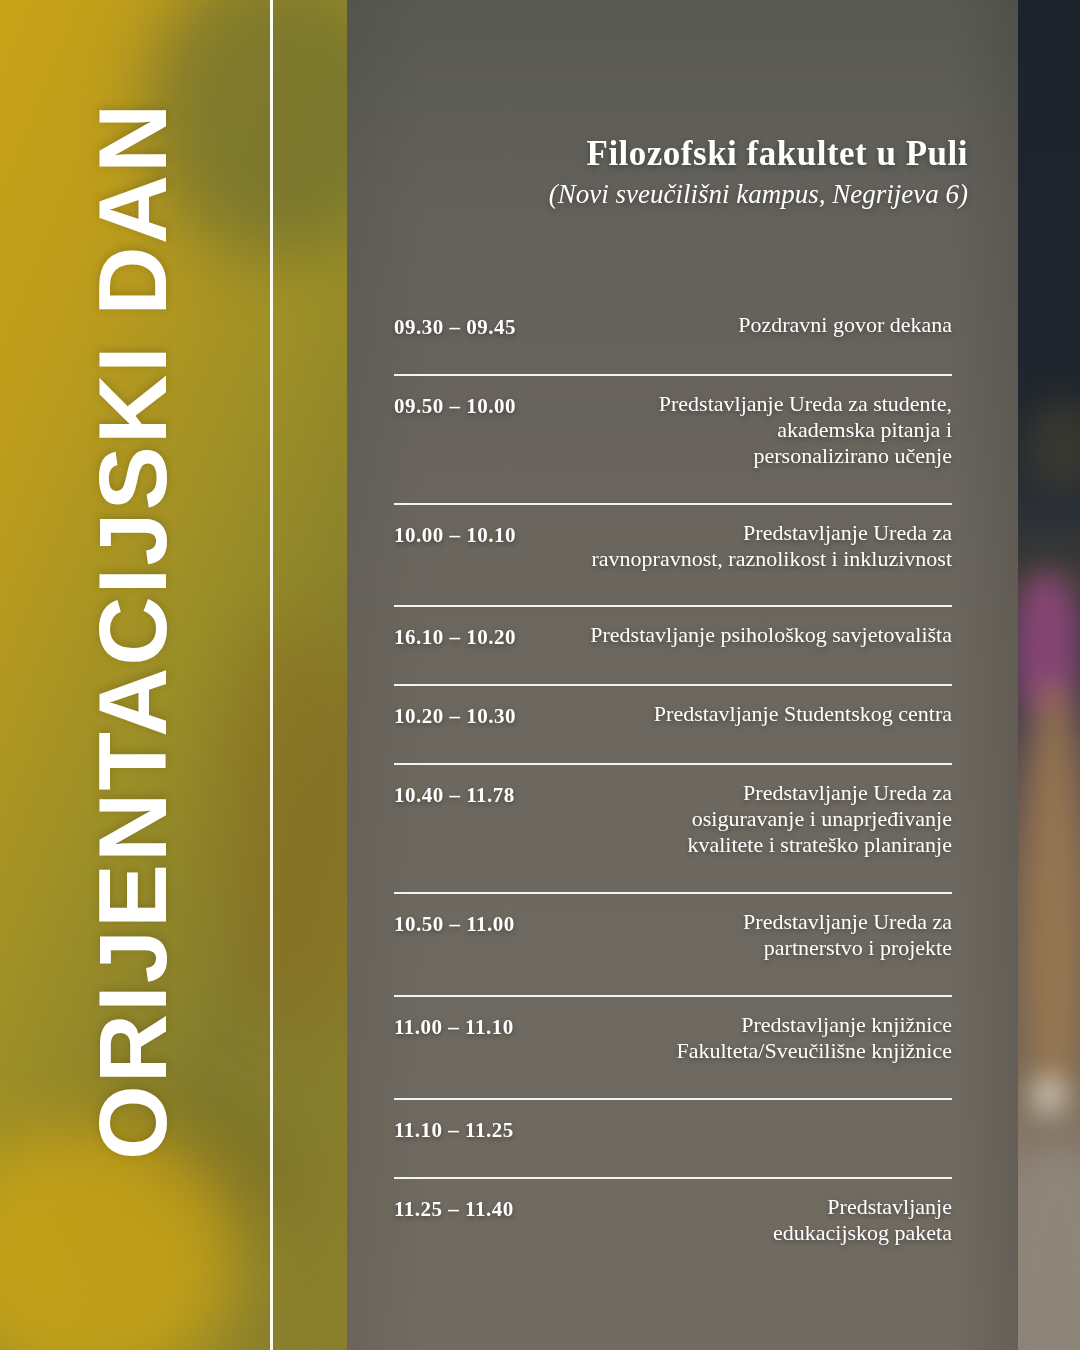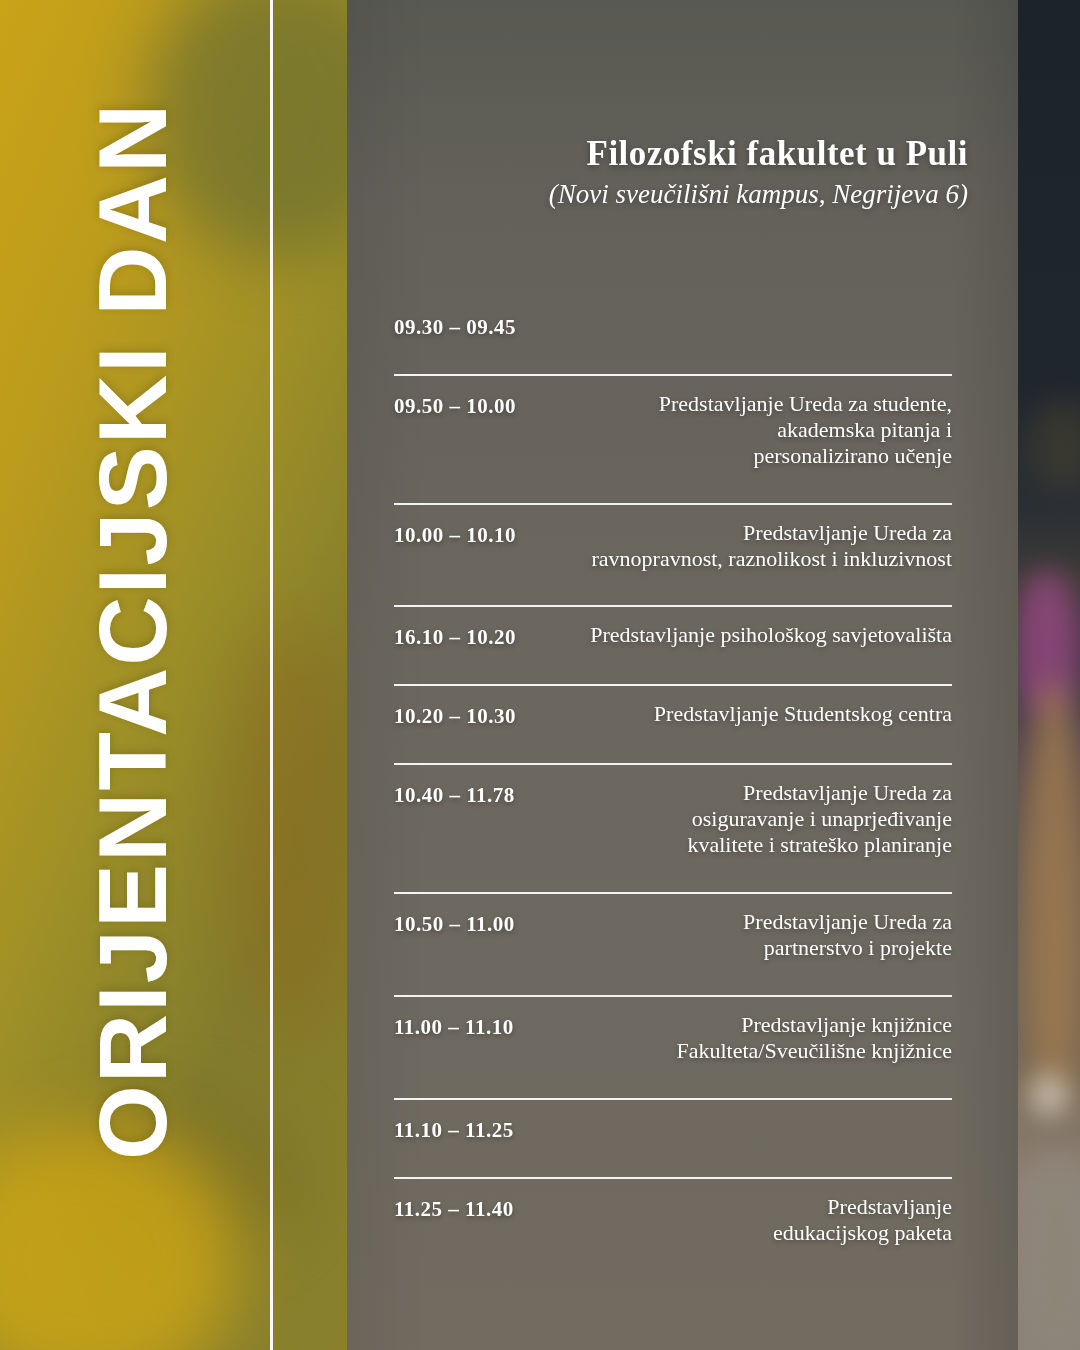--- a/index.html
+++ b/index.html
@@ -95,20 +95,21 @@
 
   <div class="content">
     <header class="hdr">
       <h1>Filozofski fakultet u Puli</h1>
       <p class="venue-detail">(Novi sveučilišni kampus, Negrijeva 6)</p>
     </header>
 
     <div class="schedule">
       <div class="row">
         <div class="time">09.30 – 09.45</div>
+        <div class="event">Pozdravni govor dekana</div>
       </div>
       <div class="row">
         <div class="time">09.50 – 10.00</div>
         <div class="event">Predstavljanje Ureda za studente,
 akademska pitanja i
 personalizirano učenje</div>
       </div>
       <div class="row">
         <div class="time">10.00 – 10.10</div>
         <div class="event">Predstavljanje Ureda za

